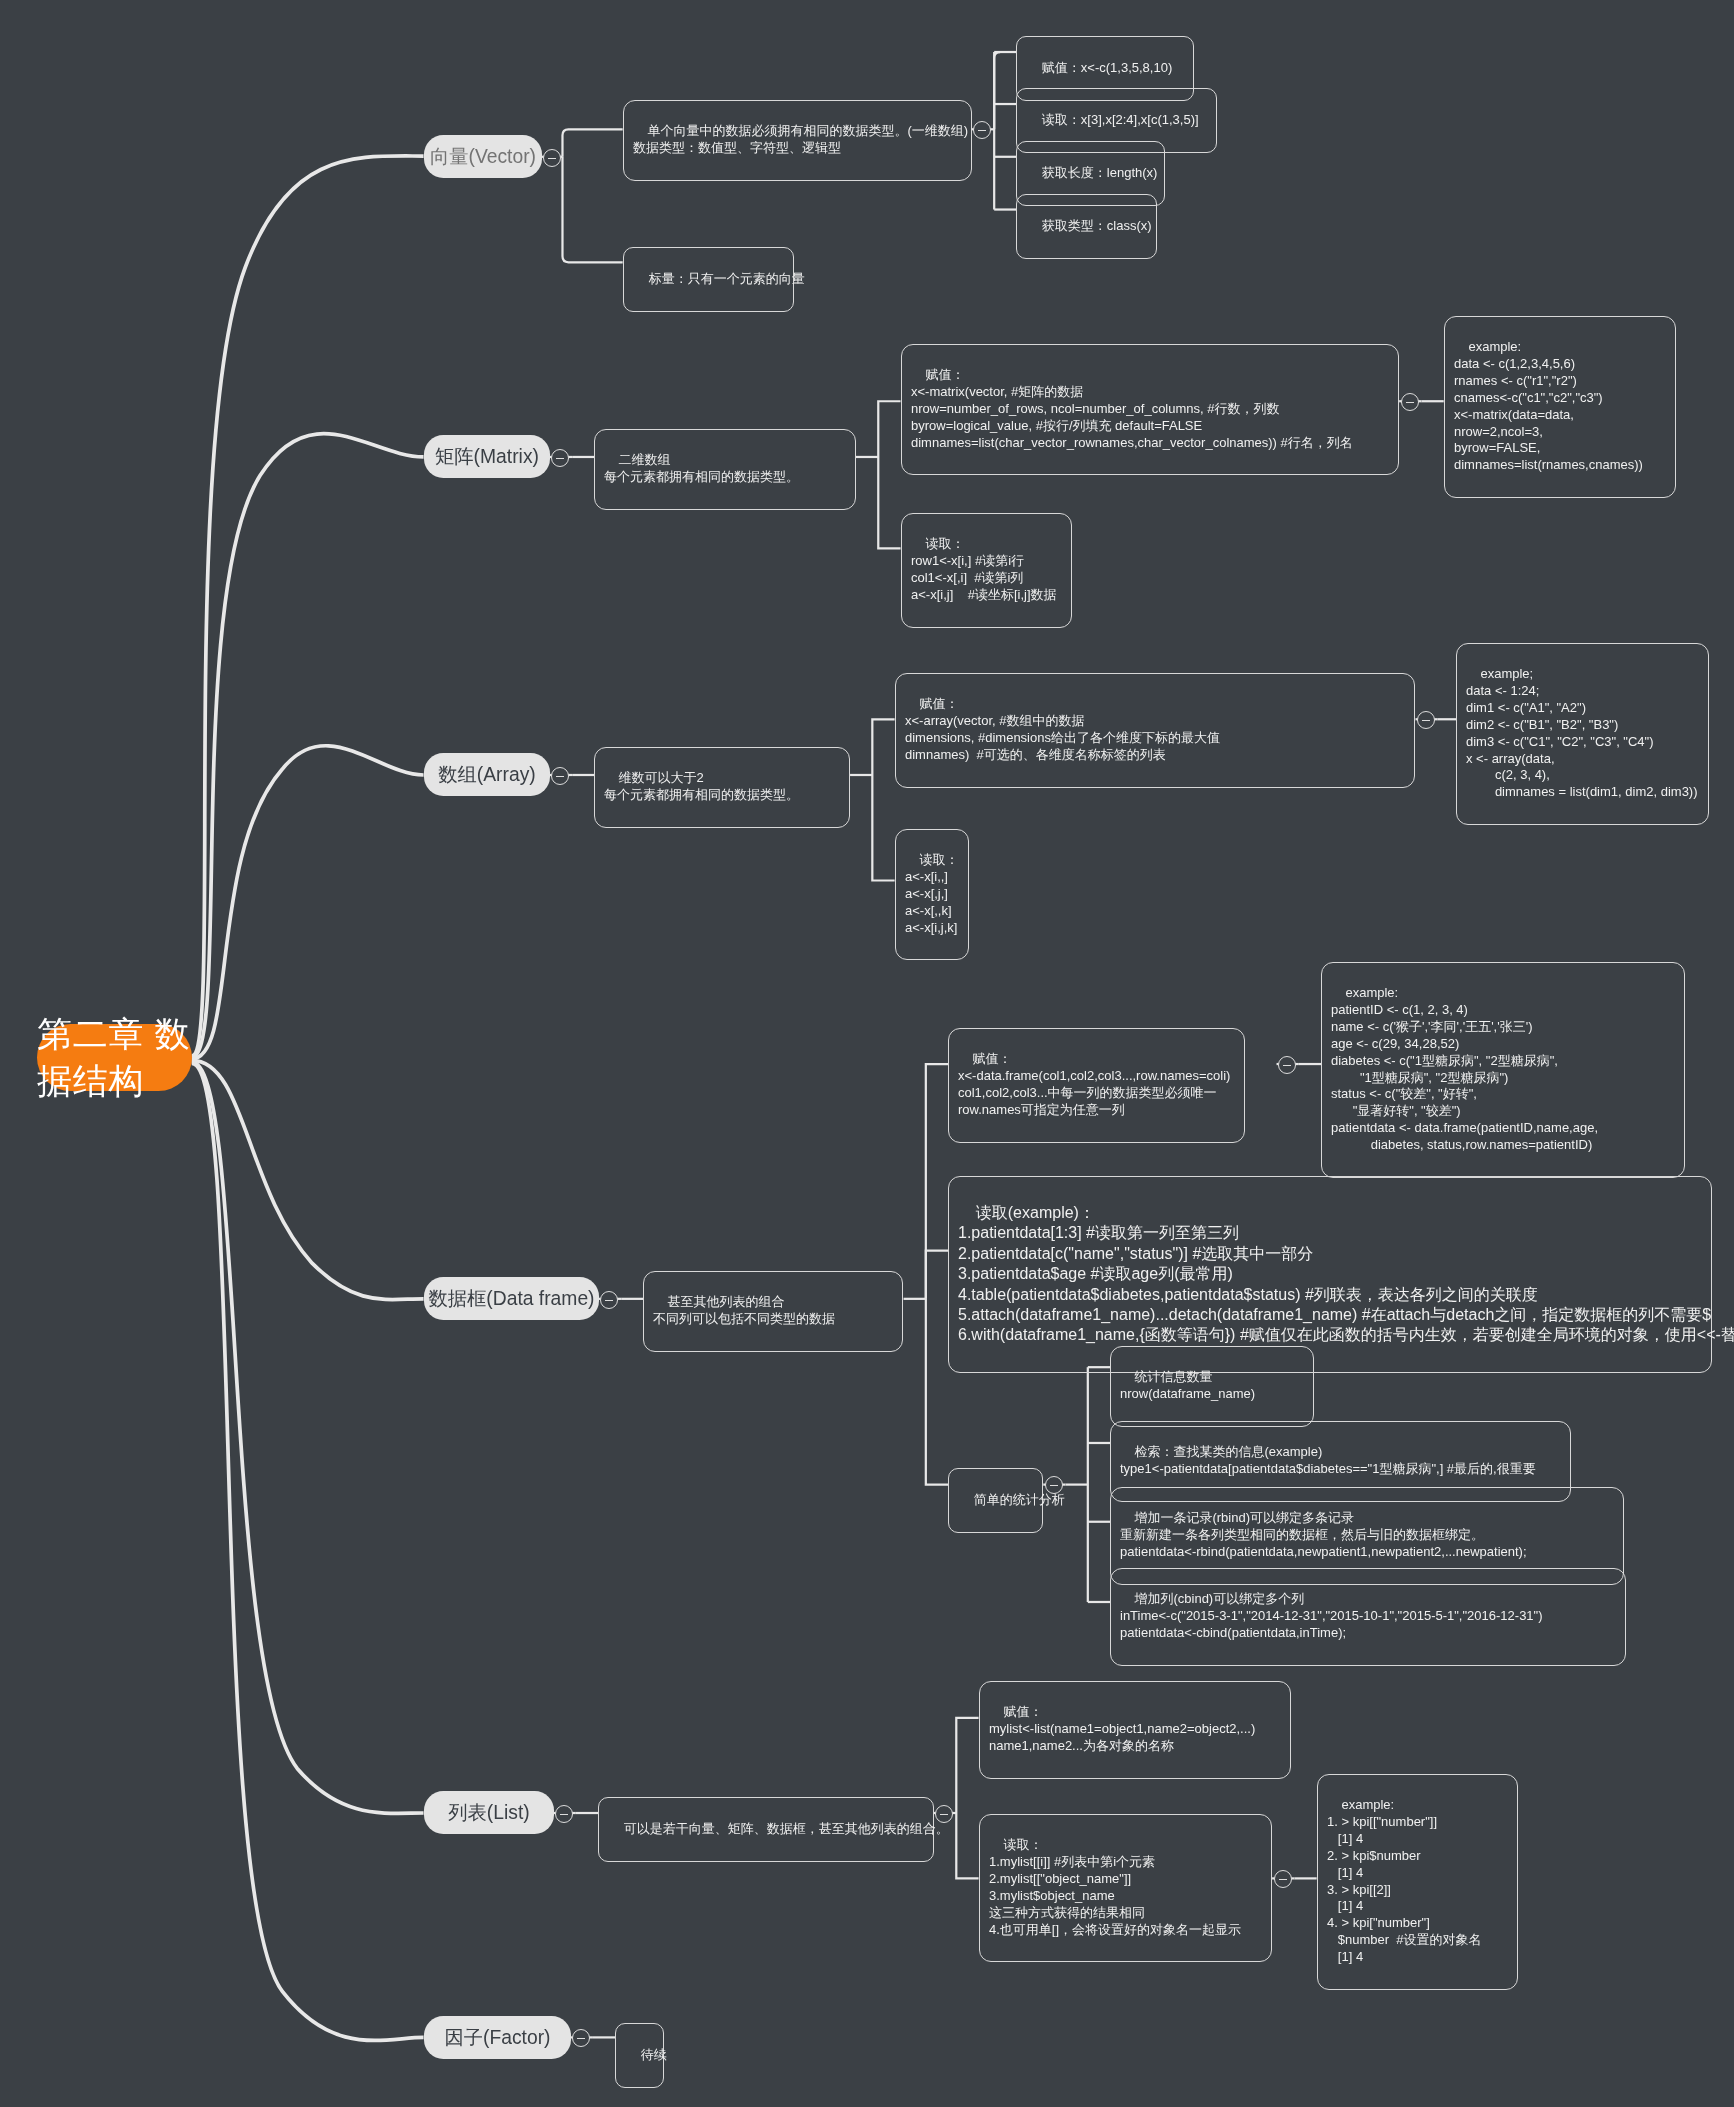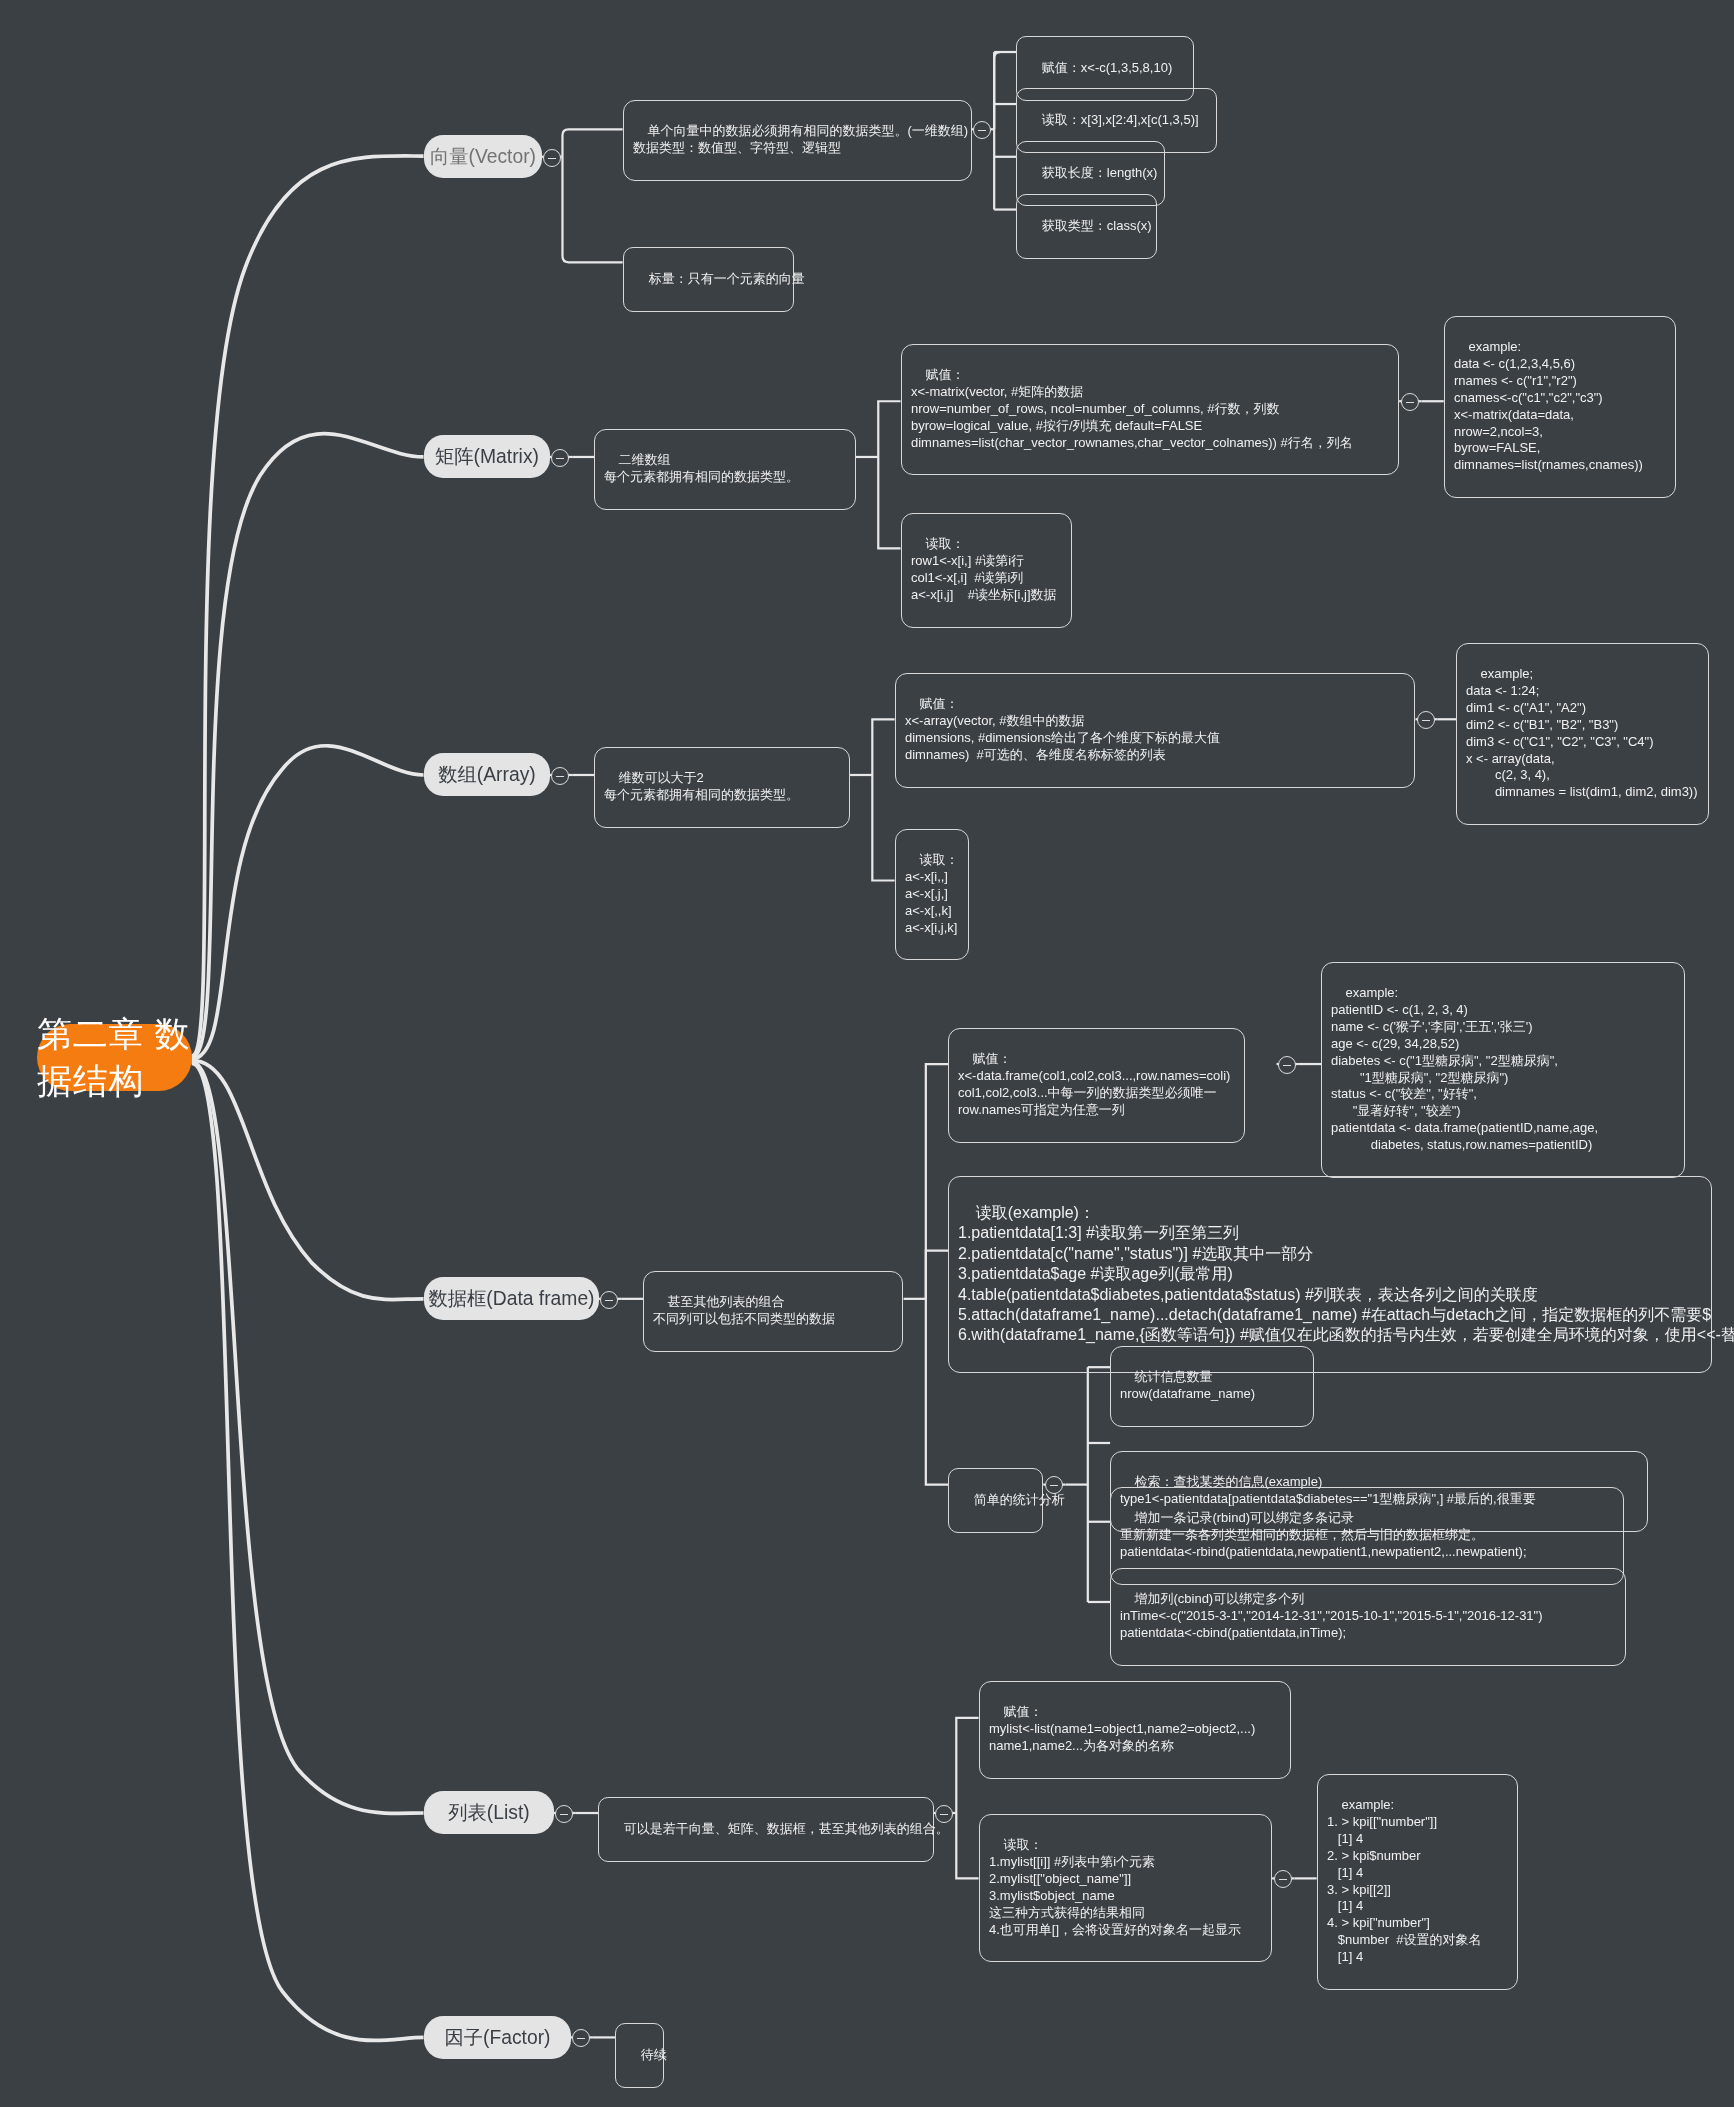--- a/index.html
+++ b/index.html
@@ -286,21 +286,21 @@
     <span>简单的统计分析</span>
   </div>
   <div class="toggle" style="left:1045px;top:1476px;">
       <i></i>
     </div>
 
   <div class="node box" style="left:1110px;top:1346px;width:204px;">
     <span>统计信息数量
 nrow(dataframe_name)</span>
   </div>
-  <div class="node box" style="left:1110px;top:1421px;width:538px;margin-top:30px;">
+  <div class="node box" style="left:1110px;top:1421px;width:461px;">
     <span>检索：查找某类的信息(example)
 type1&lt;-patientdata[patientdata$diabetes=="1型糖尿病",] #最后的,很重要</span>
   </div>
   <div class="node box" style="left:1110px;top:1487px;width:514px;">
     <span>增加一条记录(rbind)可以绑定多条记录
 重新新建一条各列类型相同的数据框，然后与旧的数据框绑定。
 patientdata&lt;-rbind(patientdata,newpatient1,newpatient2,...newpatient);</span>
   </div>
   <div class="node box" style="left:1110px;top:1568px;width:516px;">
     <span>增加列(cbind)可以绑定多个列

